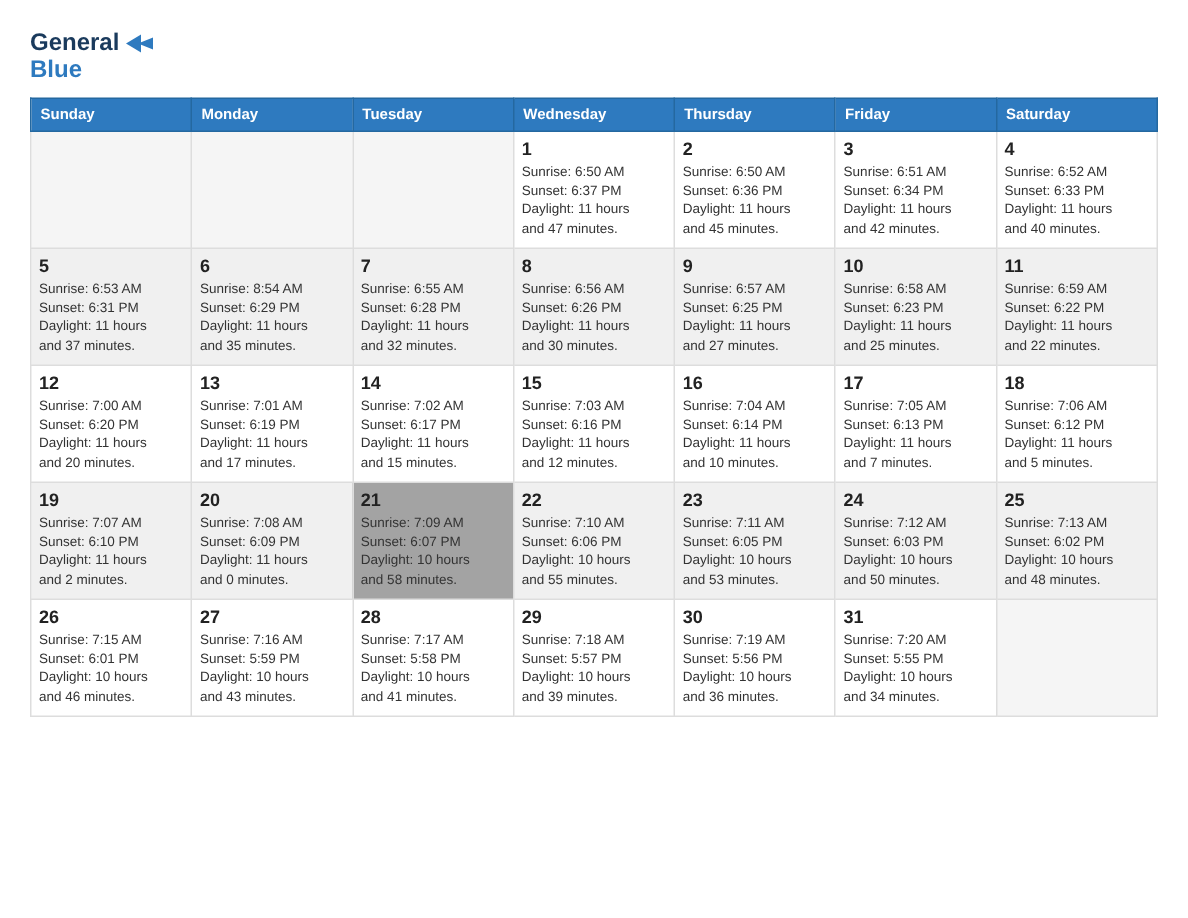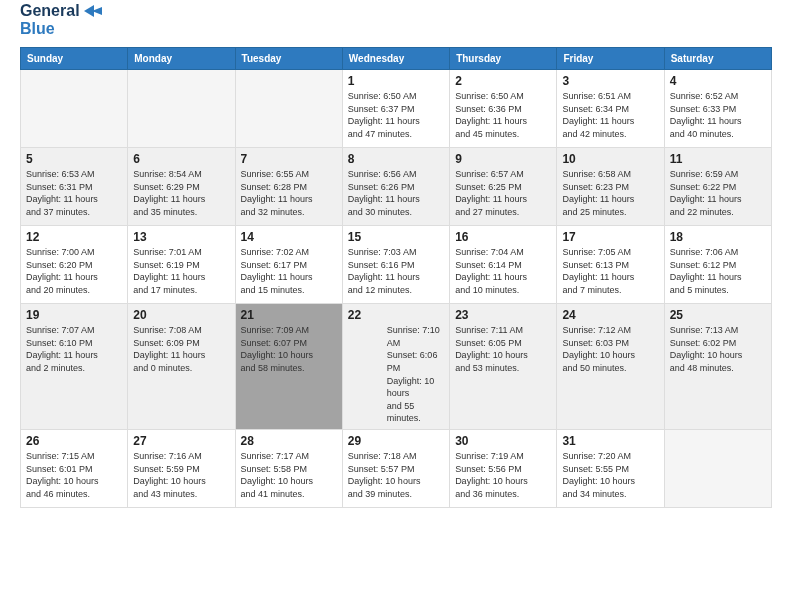--- a/index.html
+++ b/index.html
@@ -6,21 +6,21 @@
     body {
       width: 792px;
       height: 612px;
       font-family: Arial, sans-serif;
       background: #fff;
       overflow: hidden;
     }
     .page {
       width: 792px;
       height: 516px;
-      padding: 2px 20px;
+      padding: 20px 20px;
     }
     .header {
       display: flex;
       justify-content: space-between;
       align-items: flex-start;
       margin-bottom: 10px;
     }
     .logo {
       display: flex;
       flex-direction: column;
@@ -272,21 +272,21 @@
           </td>
           <td style="background: #a3a3a3;">
             <span class="day-num">21</span>
             <div class="day-info" style="white-space: pre-line;">Sunrise: 7:09 AM
 Sunset: 6:07 PM
 Daylight: 10 hours
 and 58 minutes.</div>
           </td>
           <td style="background: rgb(240, 240, 240);">
             <span class="day-num">22</span>
-            <div class="day-info" style="white-space: pre-line; margin-left: 39px;">Sunrise: 7:10 AM
+            <div class="day-info" style="white-space: pre-line;">Sunrise: 7:10 AM
 Sunset: 6:06 PM
 Daylight: 10 hours
 and 55 minutes.</div>
           </td>
           <td style="background: rgb(240, 240, 240);">
             <span class="day-num">23</span>
             <div class="day-info" style="white-space: pre-line;">Sunrise: 7:11 AM
 Sunset: 6:05 PM
 Daylight: 10 hours
 and 53 minutes.</div>

